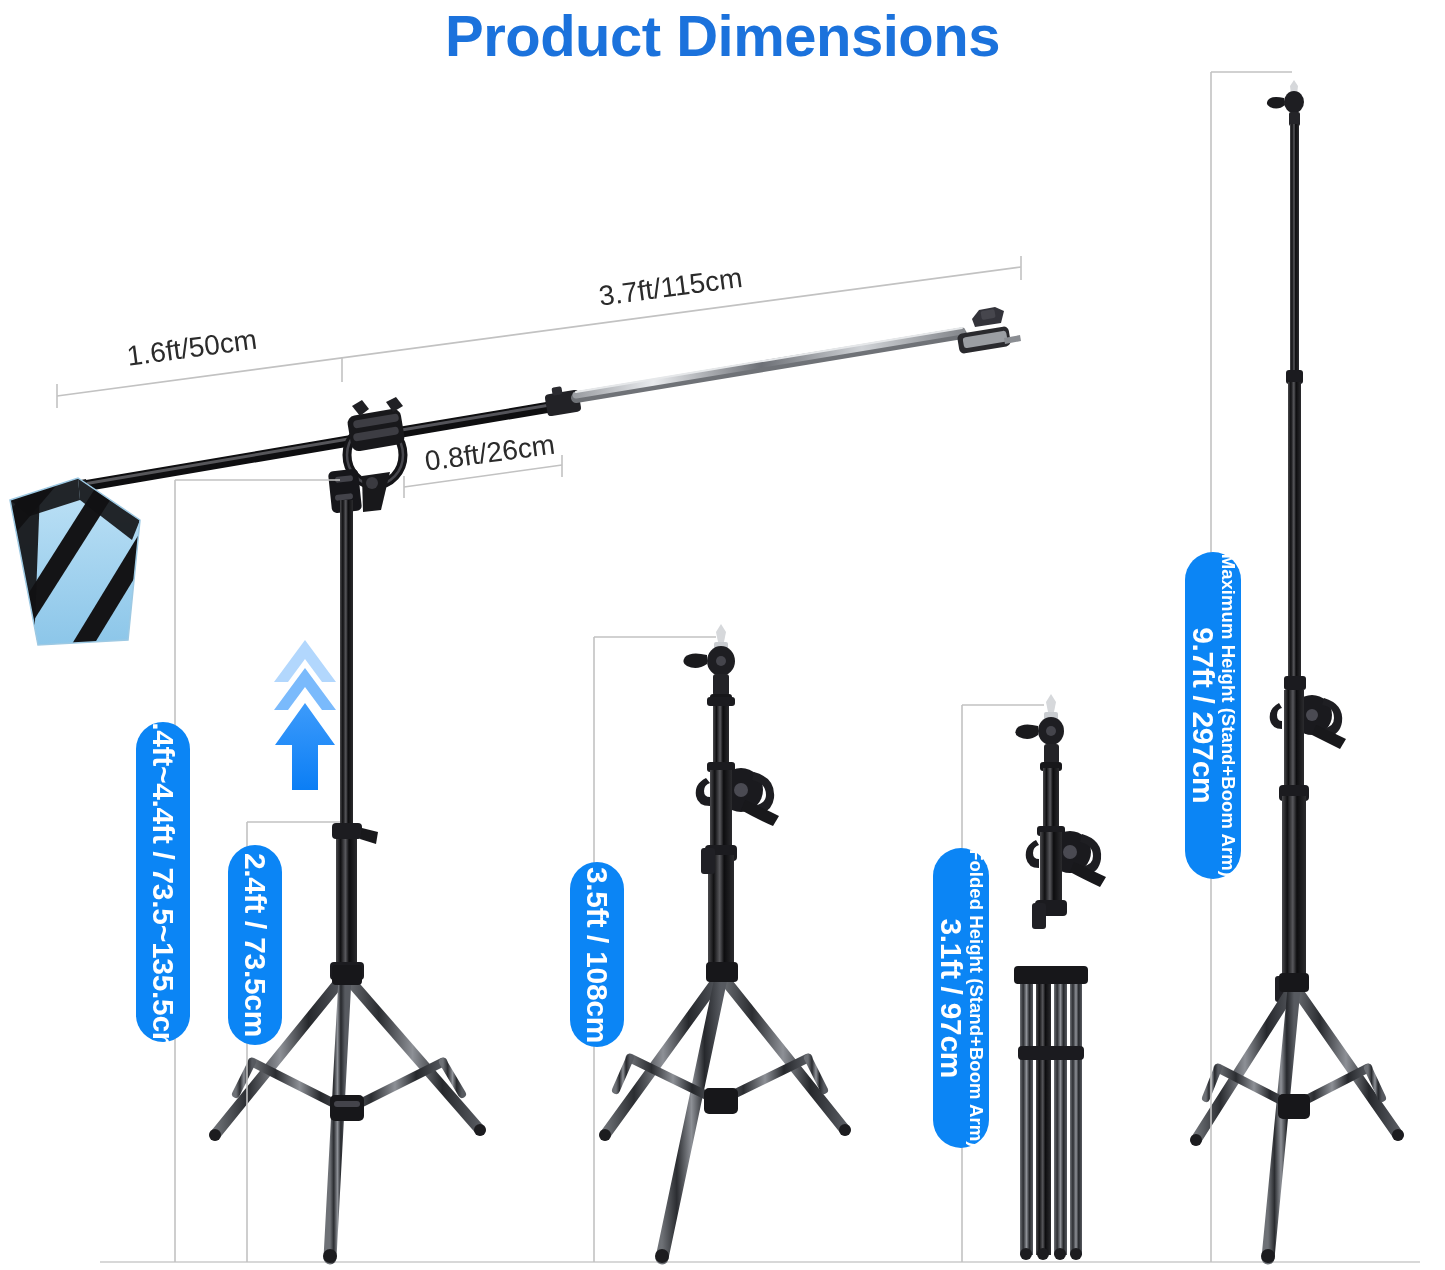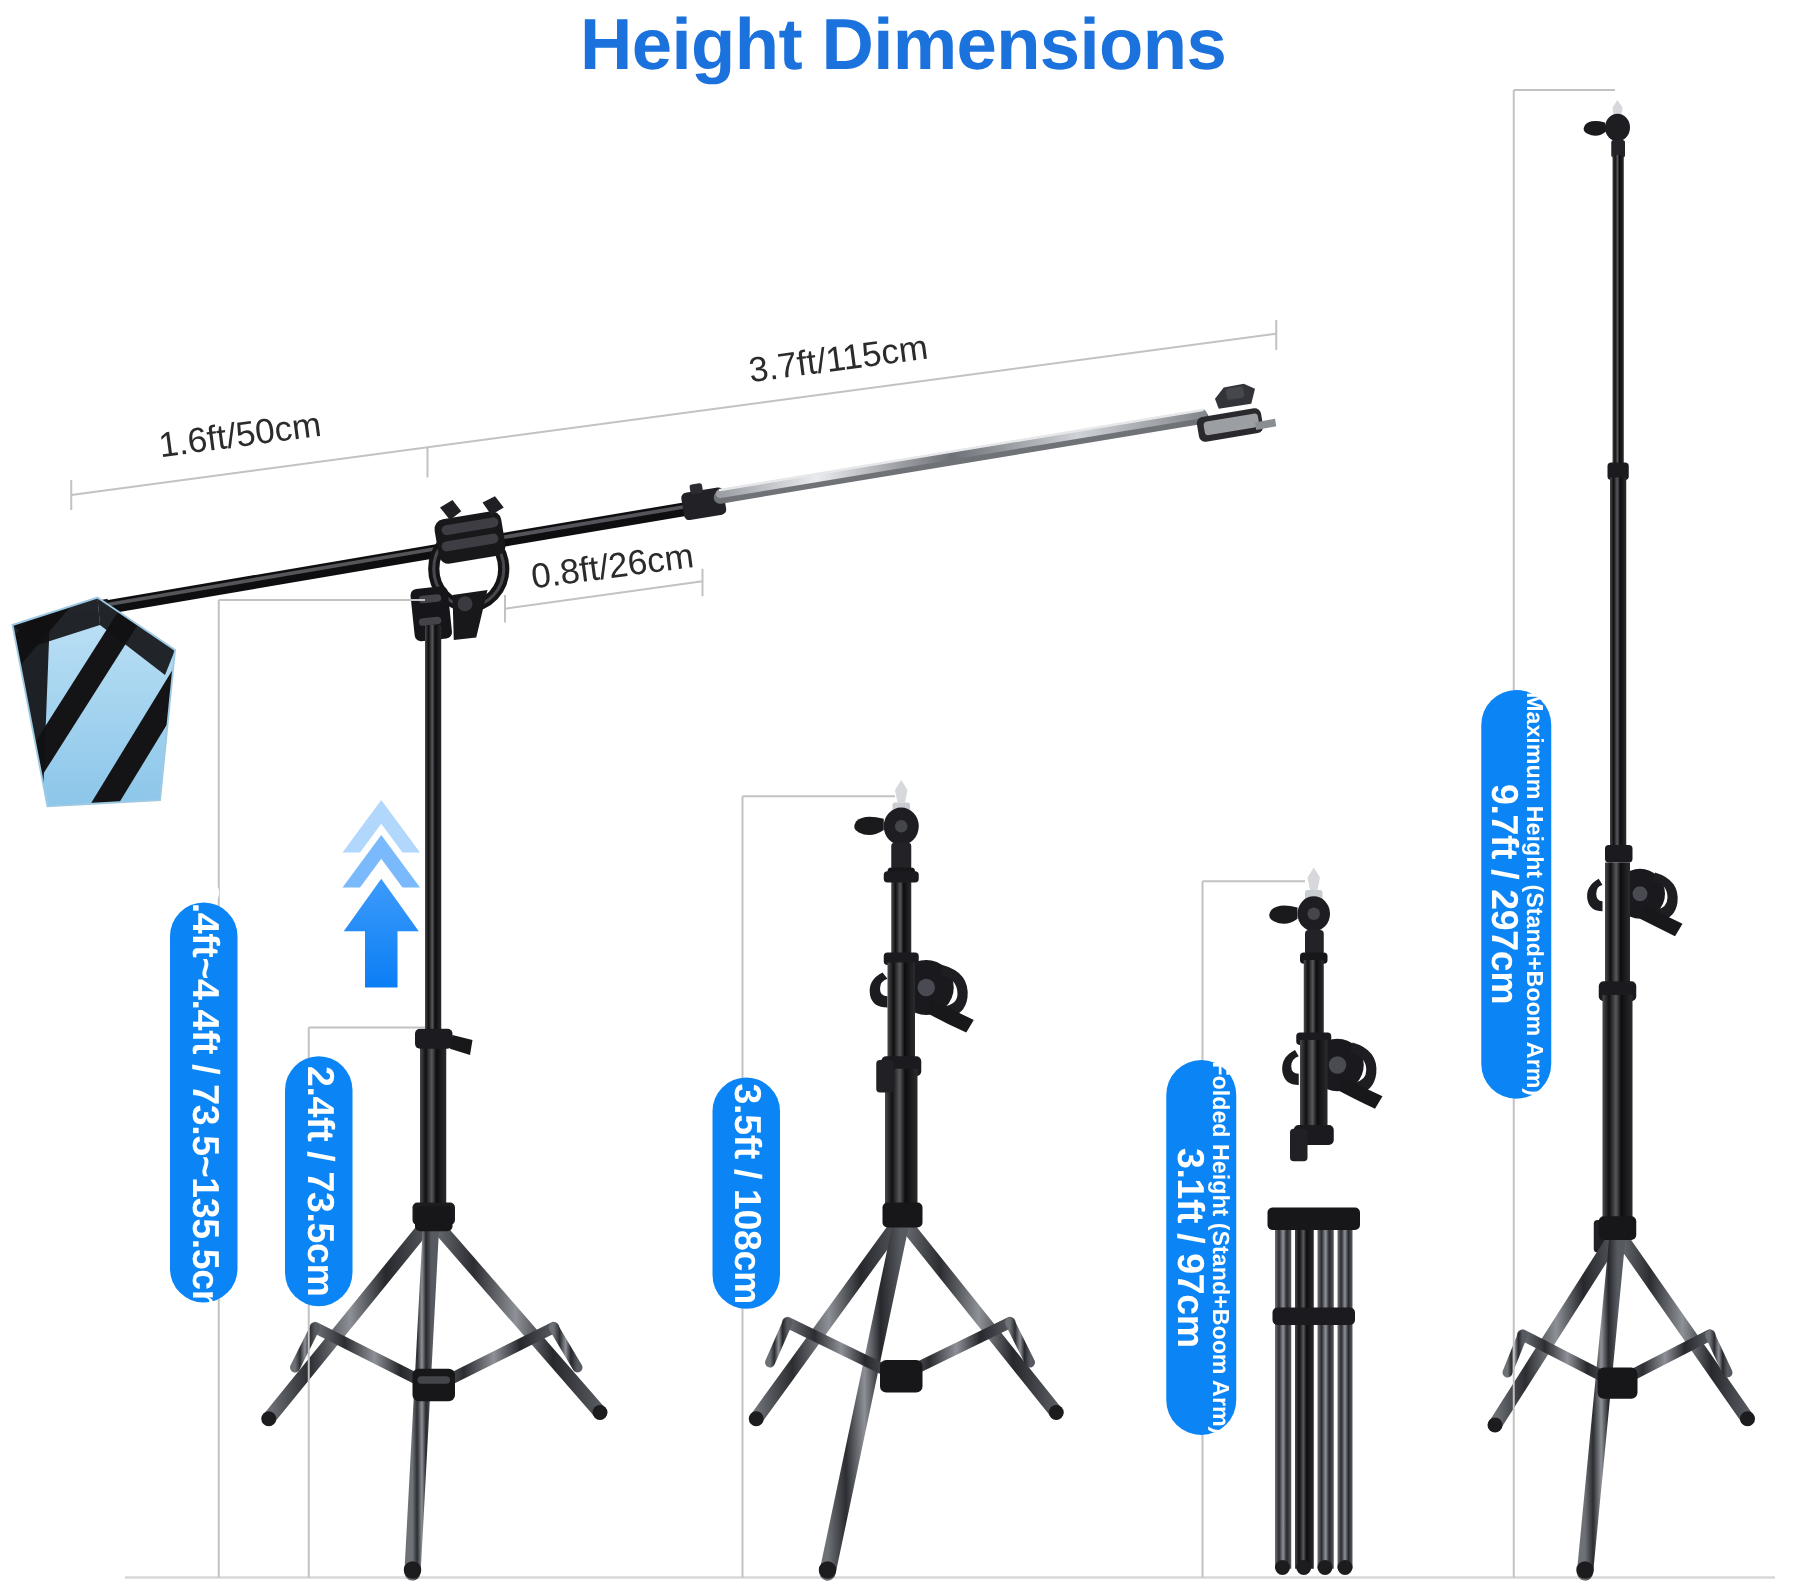--- a/index.html
+++ b/index.html
@@ -72,21 +72,21 @@
     font-family: "Liberation Sans", sans-serif;
     font-weight: normal;
     white-space: nowrap;
   }
 </style>
 </head>
 <body>
 
 <div id="stage">
 
-  <div id="title" style="color: rgb(27, 114, 220);">Height Dimensions</div>
+  <div id="title" style="color: rgb(27, 114, 220);">Product Dimensions</div>
 
   <svg id="art" width="1445" height="1270" viewBox="0 0 1445 1270">
     <defs>
       <linearGradient id="tube" x1="0" y1="0" x2="1" y2="0">
         <stop offset="0%" stop-color="#4a4a4d"></stop>
         <stop offset="22%" stop-color="#101012"></stop>
         <stop offset="45%" stop-color="#58585c"></stop>
         <stop offset="62%" stop-color="#0d0d0f"></stop>
         <stop offset="100%" stop-color="#2b2b2e"></stop>
       </linearGradient>

